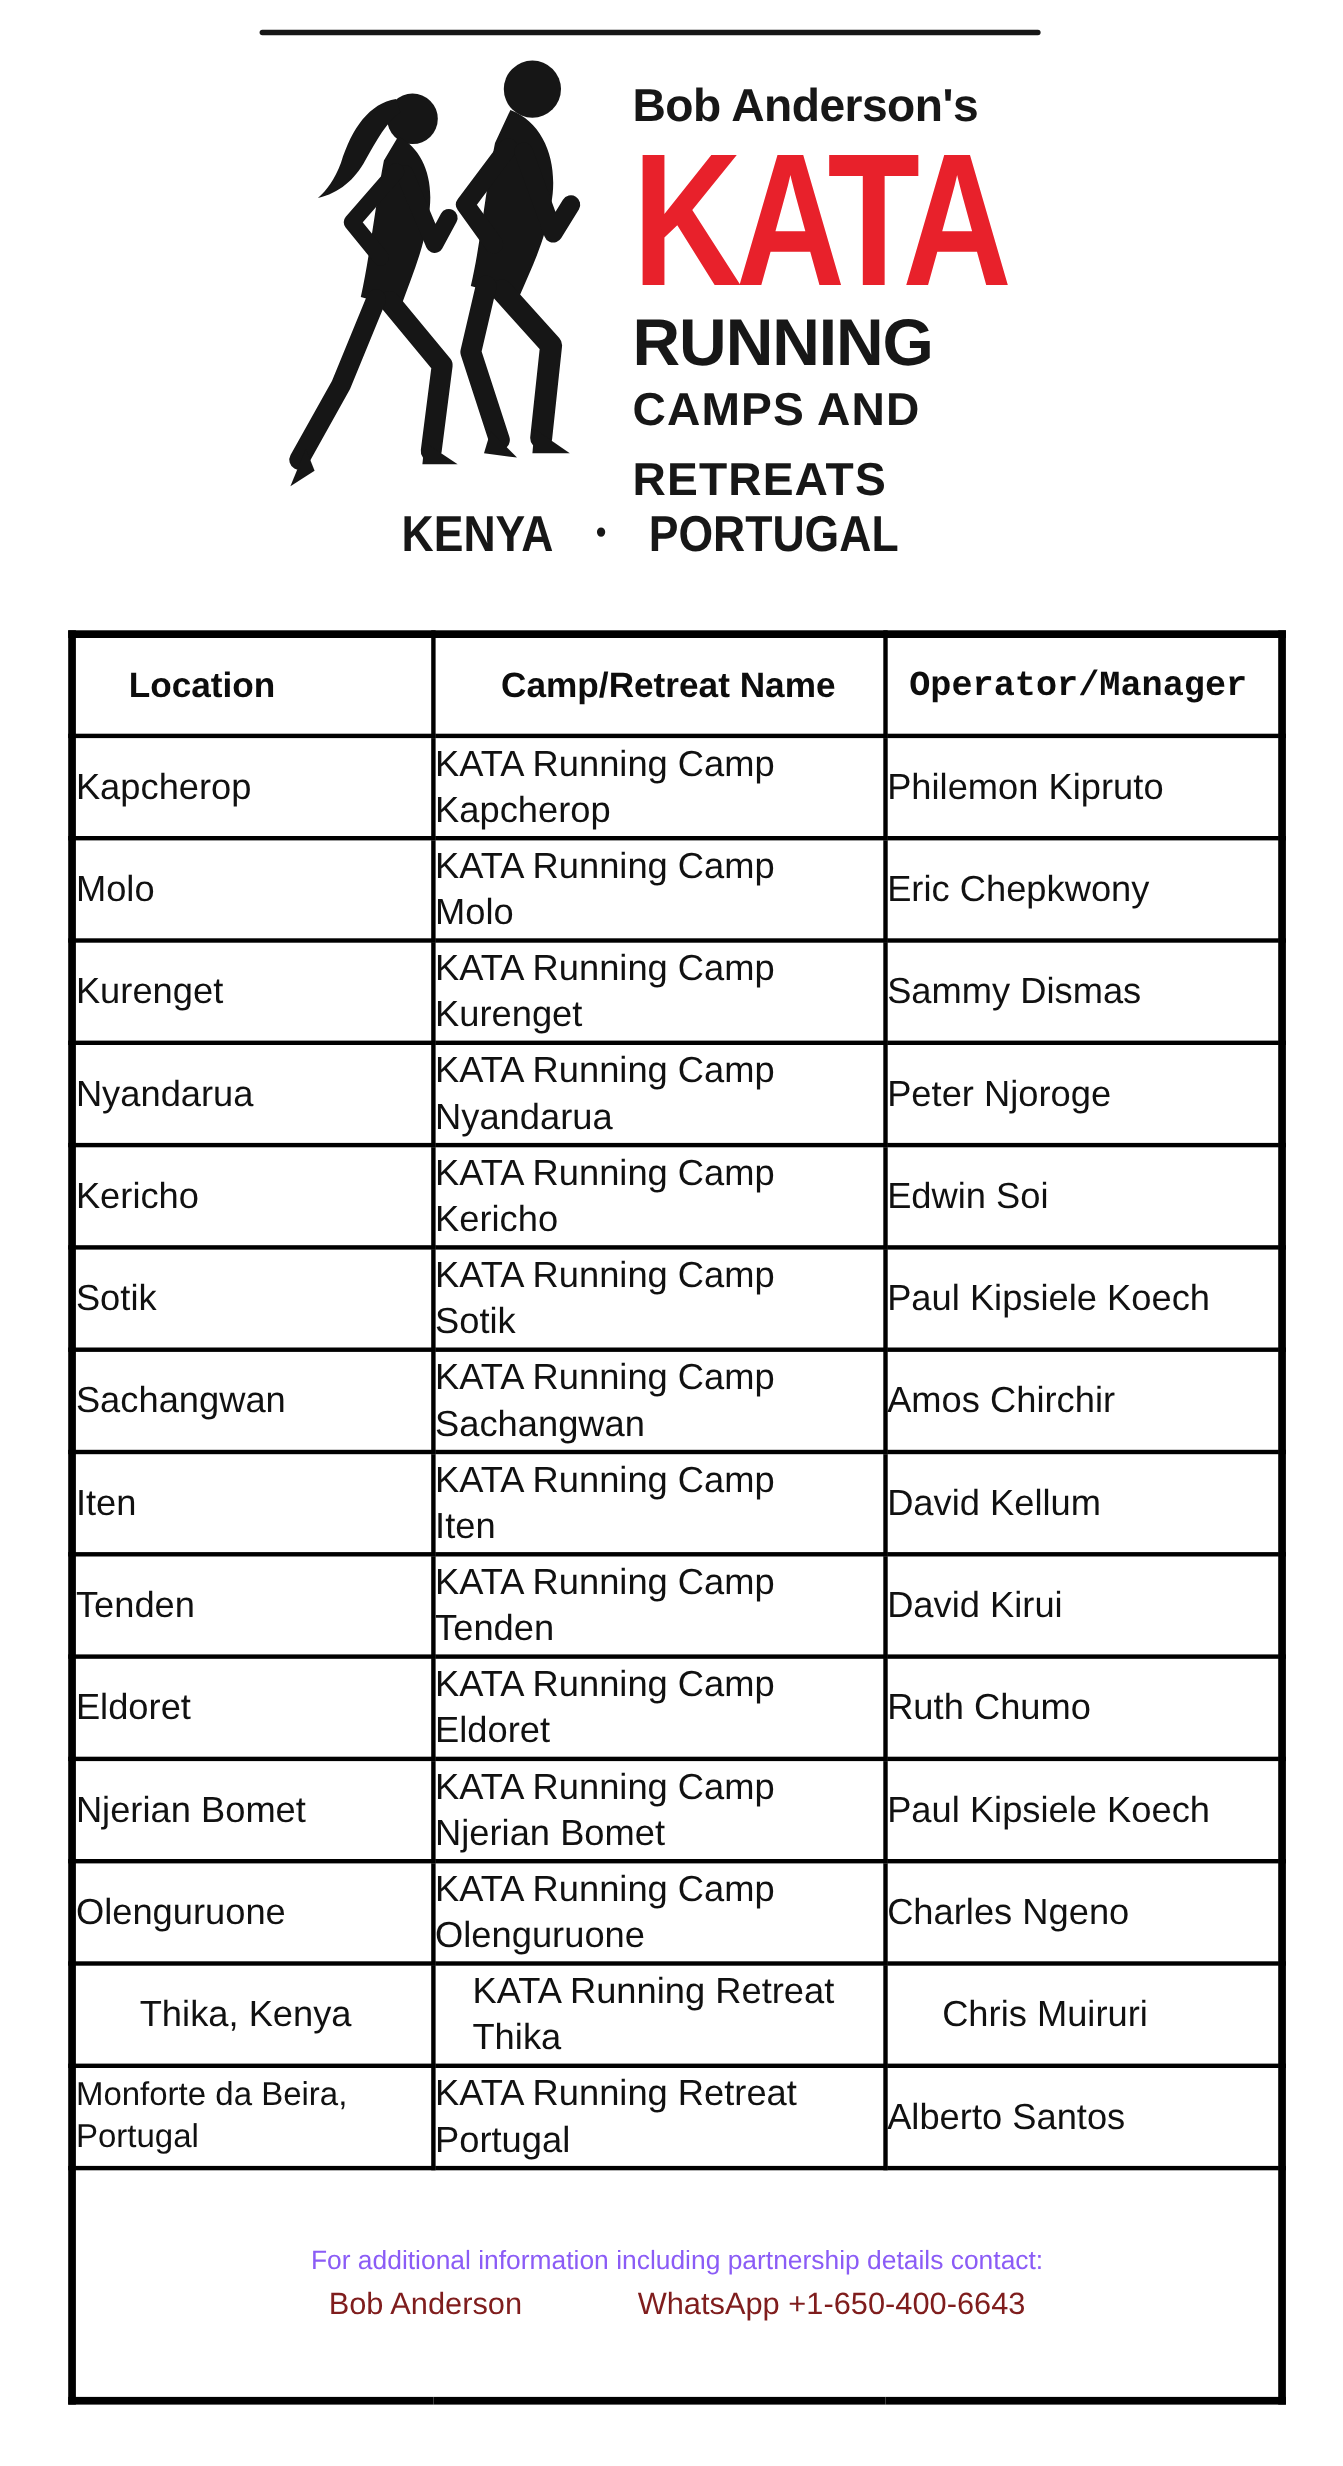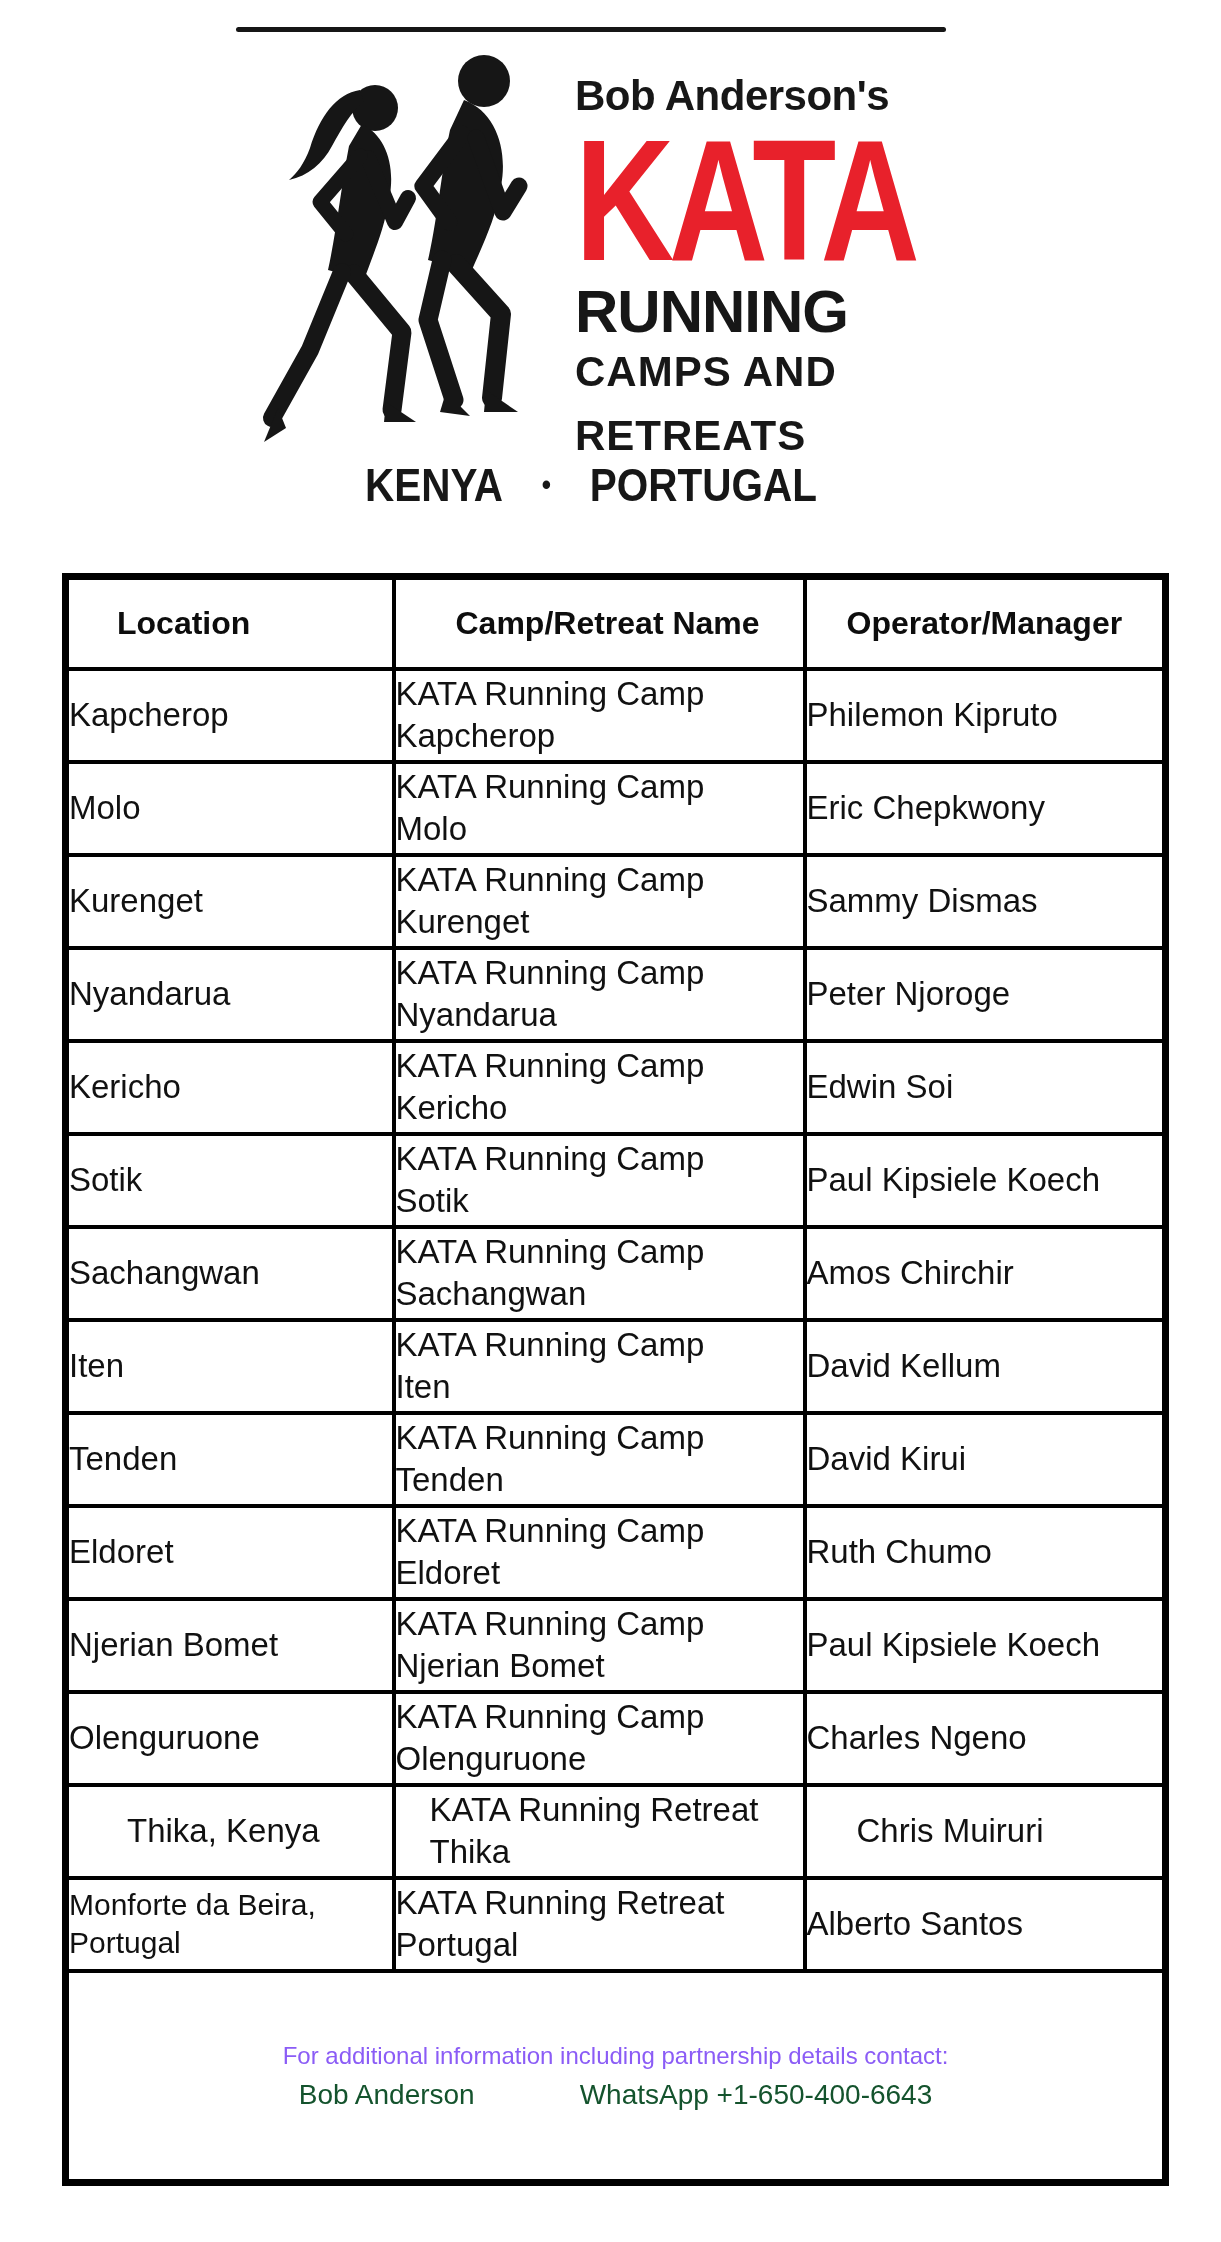--- a/index.html
+++ b/index.html
@@ -59,21 +59,21 @@
     border:4px solid #000;
     vertical-align:middle;
     padding:0;
   }
   tr.hdr { height:92px; }
   tr.hdr th {
     font-size:32px; font-weight:700; text-align:left; color:#0d0d0d;
   }
   tr.hdr th.h-loc  { padding-left:48px; }
   tr.hdr th.h-camp { padding-left:60px; }
-  tr.hdr th.h-op   { padding-left:40px; }
+  tr.hdr th.h-op   { padding-left:20px;font-family:Liberation Mono, monospace; }
 
   tbody.rows tr { height:93px; }
   td.c-loc  { font-size:33px; padding-left:46px; padding-right:8px; }
   td.c-camp { font-size:33px; padding-left:24px; padding-right:6px; }
   td.c-op   { font-size:33px; padding-left:40px; padding-right:6px; }
   td.c-camp div { line-height:42px; }
   td.c-loc div  { line-height:38px; }
 
   tr.indent td.c-loc  { padding-left:58px; }
   tr.indent td.c-camp { padding-left:34px; }
@@ -81,21 +81,21 @@
   tr.small-loc td.c-loc { font-size:30px; }
 
   tr.footer-row { height:212px; }
   td.footer-cell {
     vertical-align:bottom; text-align:center;
     padding-bottom:24px;
   }
   .footer-line1 { font-size:24px; line-height:38px; color:#8b5cf6; }
   .footer-line2 {
     display:flex; justify-content:center; align-items:baseline; gap:105px;
-    font-size:28px; line-height:40px; color:#14532d;
+    font-size:28px; line-height:40px; color:#7f1d1d;
   }
 </style>
 </head>
 <body>
 
 <div class="logo-block">
   <div class="top-rule"></div>
 
   <svg class="runners-svg" viewBox="0 0 276 410" fill="#161616" stroke="none">
 

